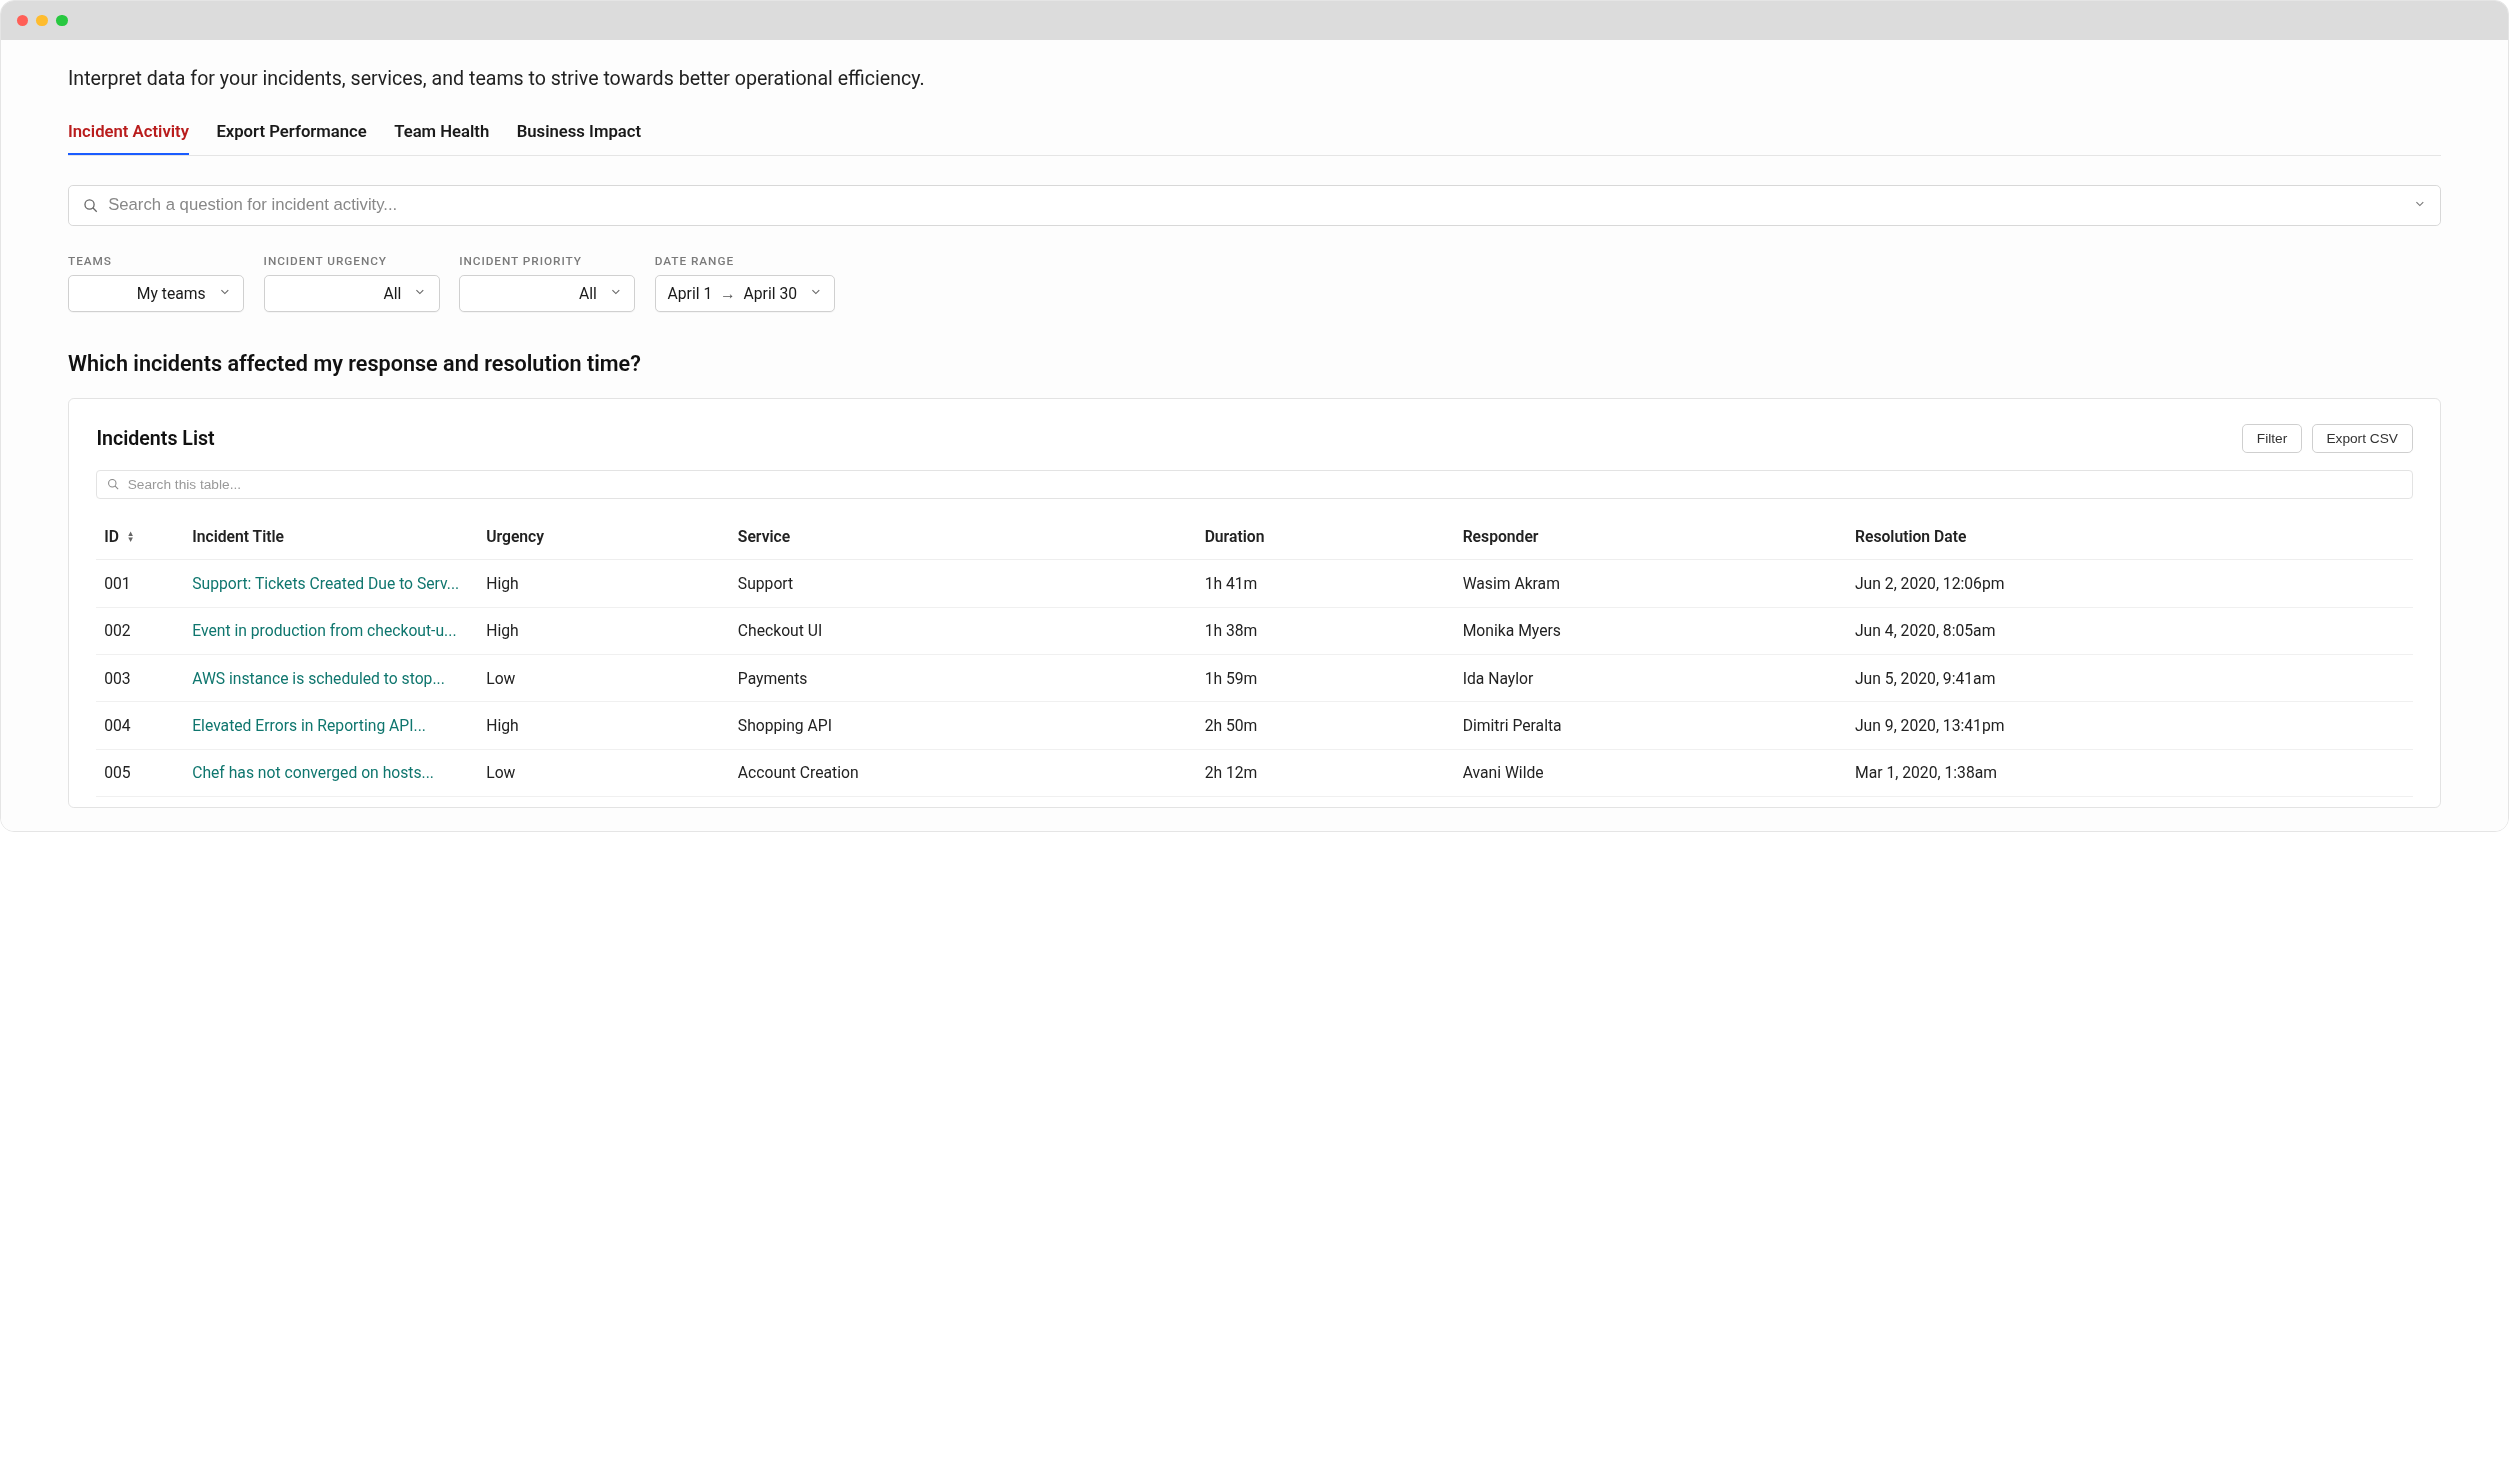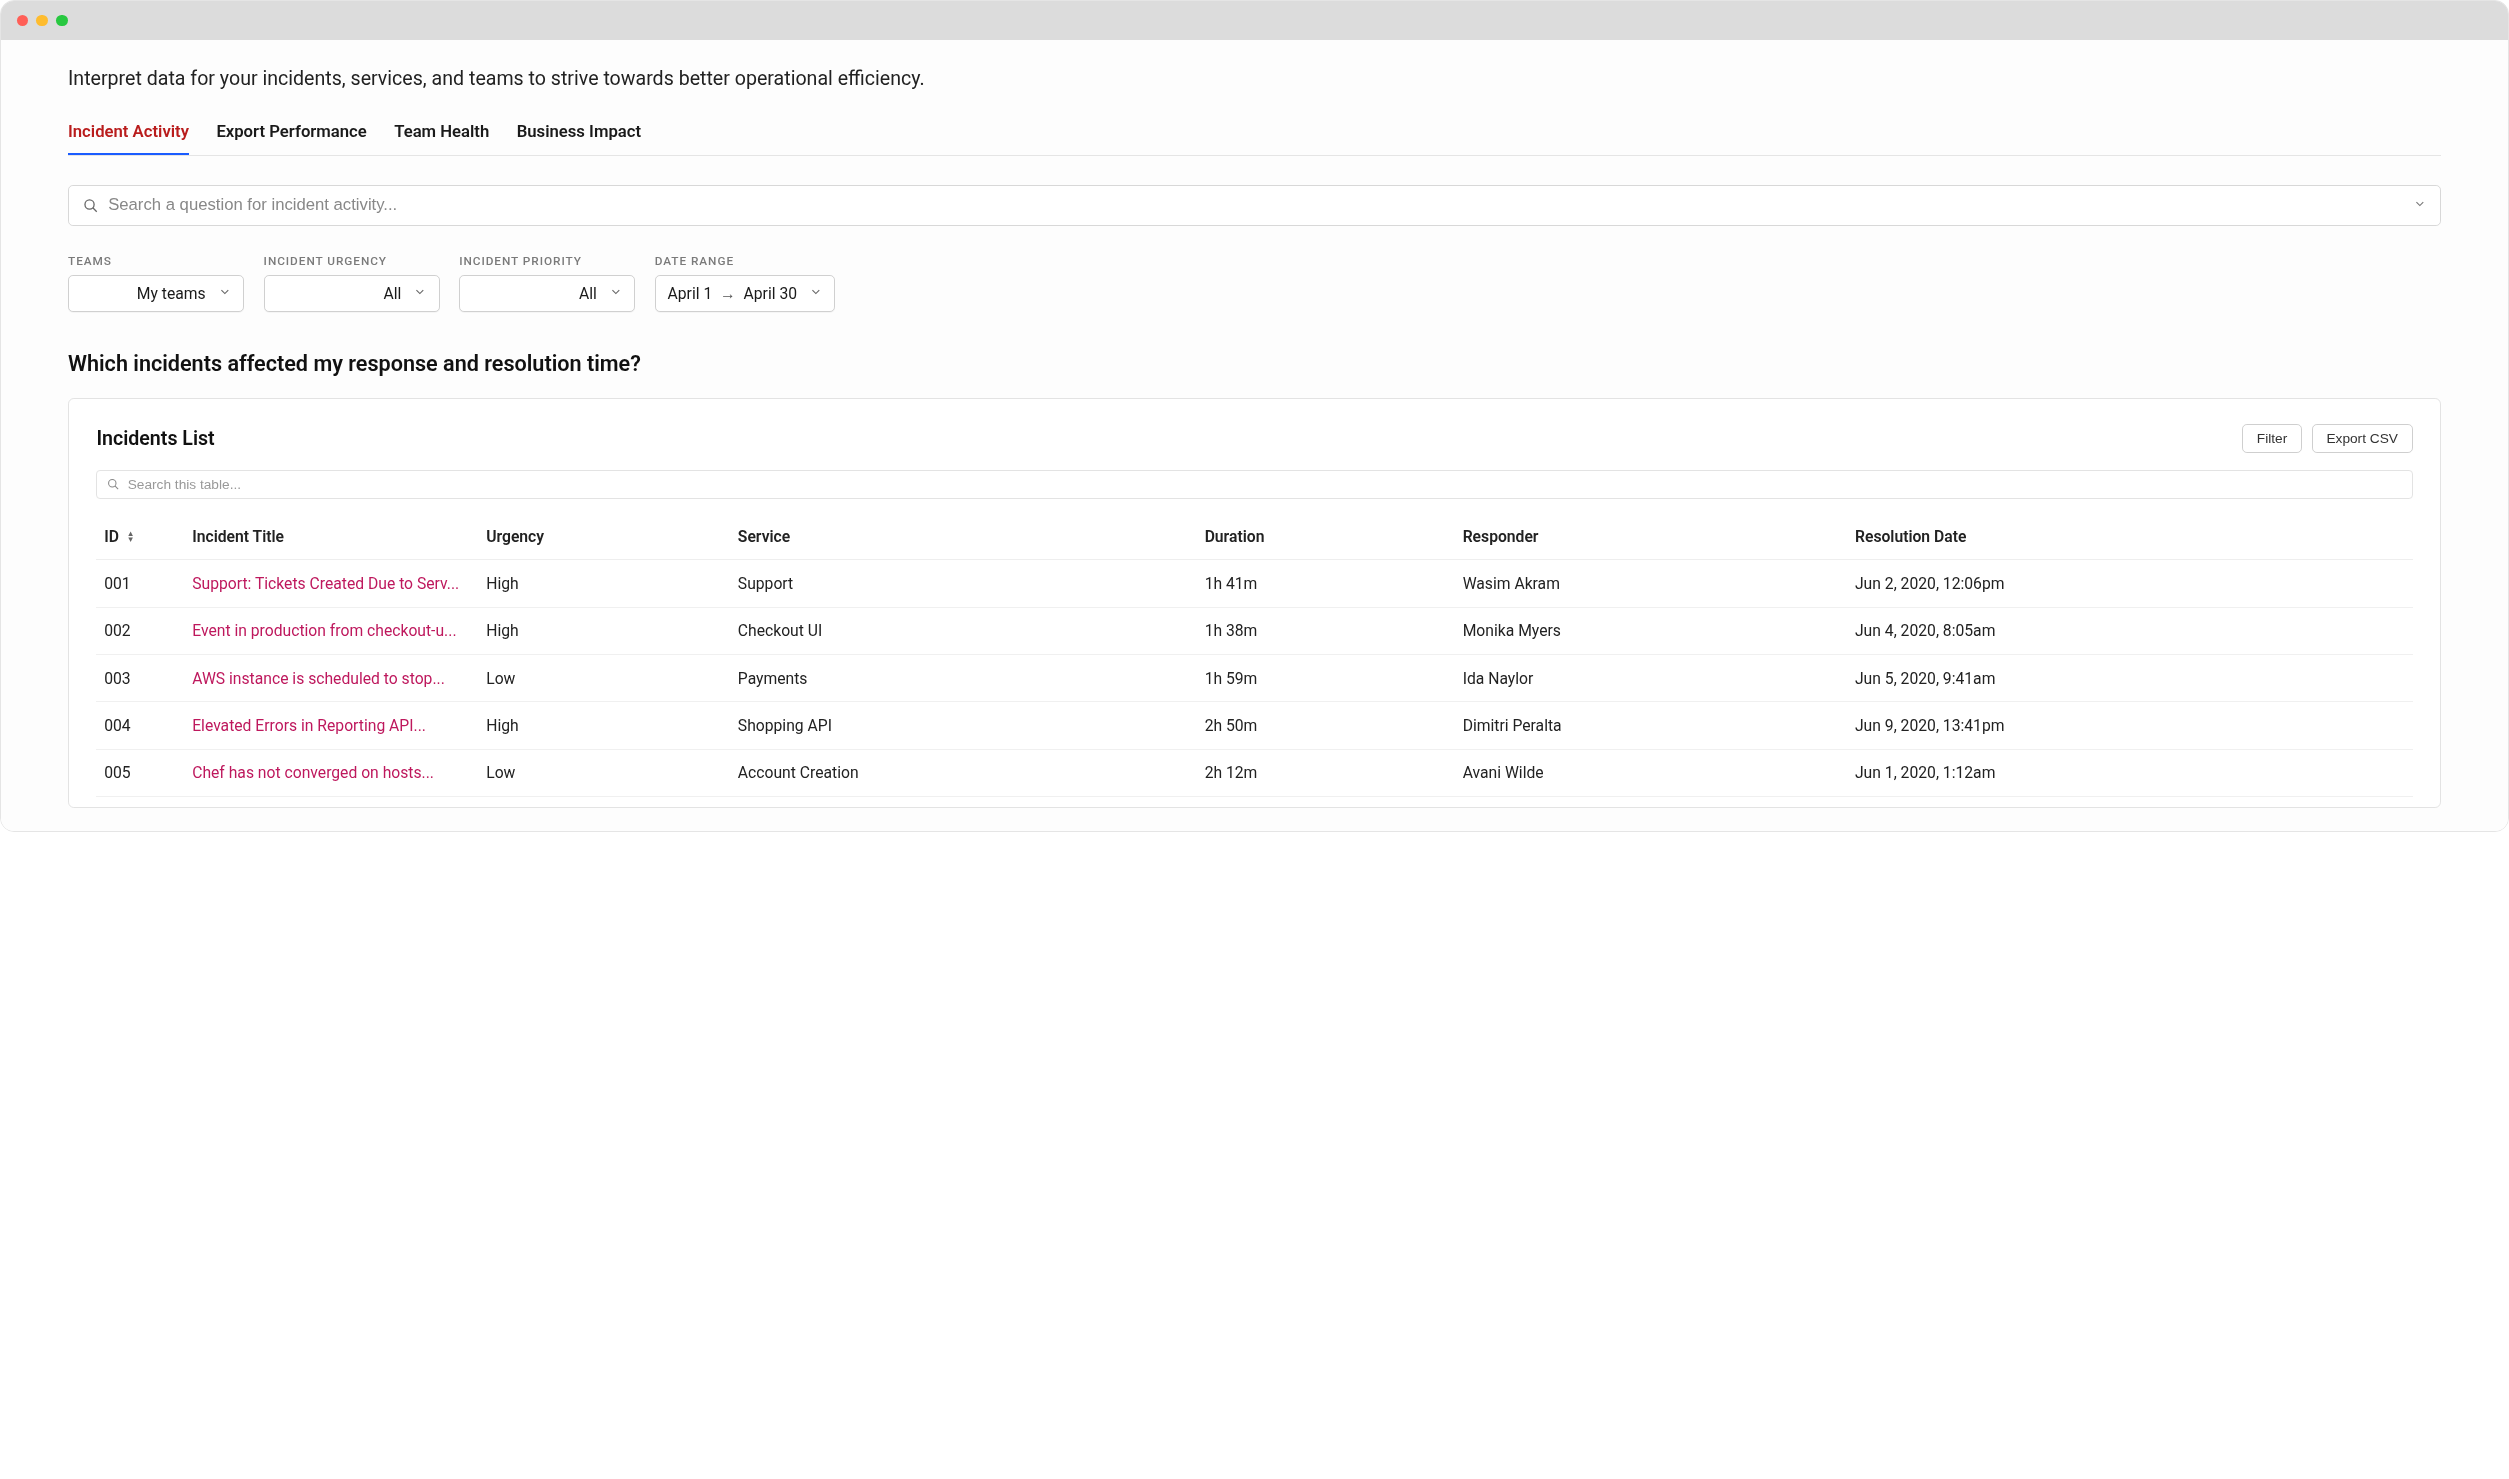--- a/index.html
+++ b/index.html
@@ -174,21 +174,21 @@
     color: #222;
     padding: 13.7px 7.8px;
     border-bottom: 1px solid #eee;
   }
   tbody td {
     padding: 13.7px 7.8px;
     border-bottom: 1px solid #f0f0f0;
     color: #222;
     white-space: nowrap;
   }
-  .link { color: #be185d; cursor: pointer; }
+  .link { color: #0f766e; cursor: pointer; }
   .col-id { width: 88px; }
   .col-title { width: 294px; max-width: 294px; overflow: hidden; text-overflow: ellipsis; }
   .sort-icons {
     display: inline-flex;
     flex-direction: column;
     font-size: 7.8px;
     line-height: 6.9px;
     margin-left: 3.9px;
     color: #666;
     vertical-align: middle;
@@ -359,21 +359,21 @@
               <td>Dimitri Peralta</td>
               <td>Jun 9, 2020, 13:41pm</td>
             </tr>
             <tr>
               <td class="col-id">005</td>
               <td class="col-title"><span class="link">Chef has not converged on hosts...</span></td>
               <td>Low</td>
               <td>Account Creation</td>
               <td>2h 12m</td>
               <td>Avani Wilde</td>
-              <td>Jun 1, 2020, 1:12am</td>
+              <td>Mar 1, 2020, 1:38am</td>
             </tr>
           </tbody>
       </table>
     </div>
 
   </div>
 </div>
 
 
 </body></html>

